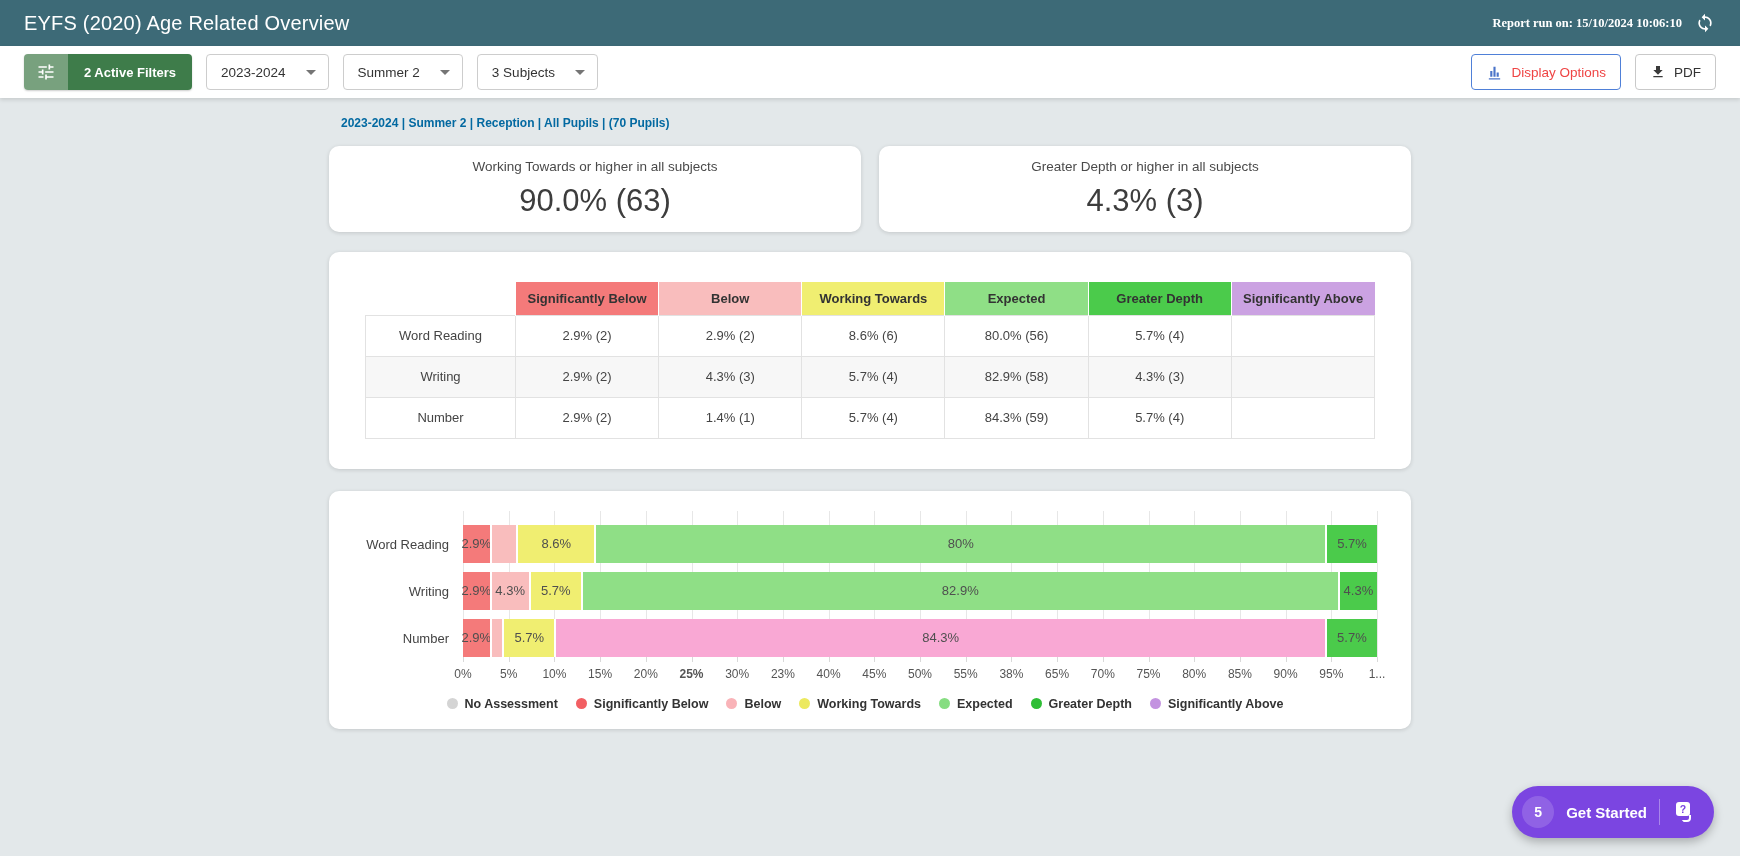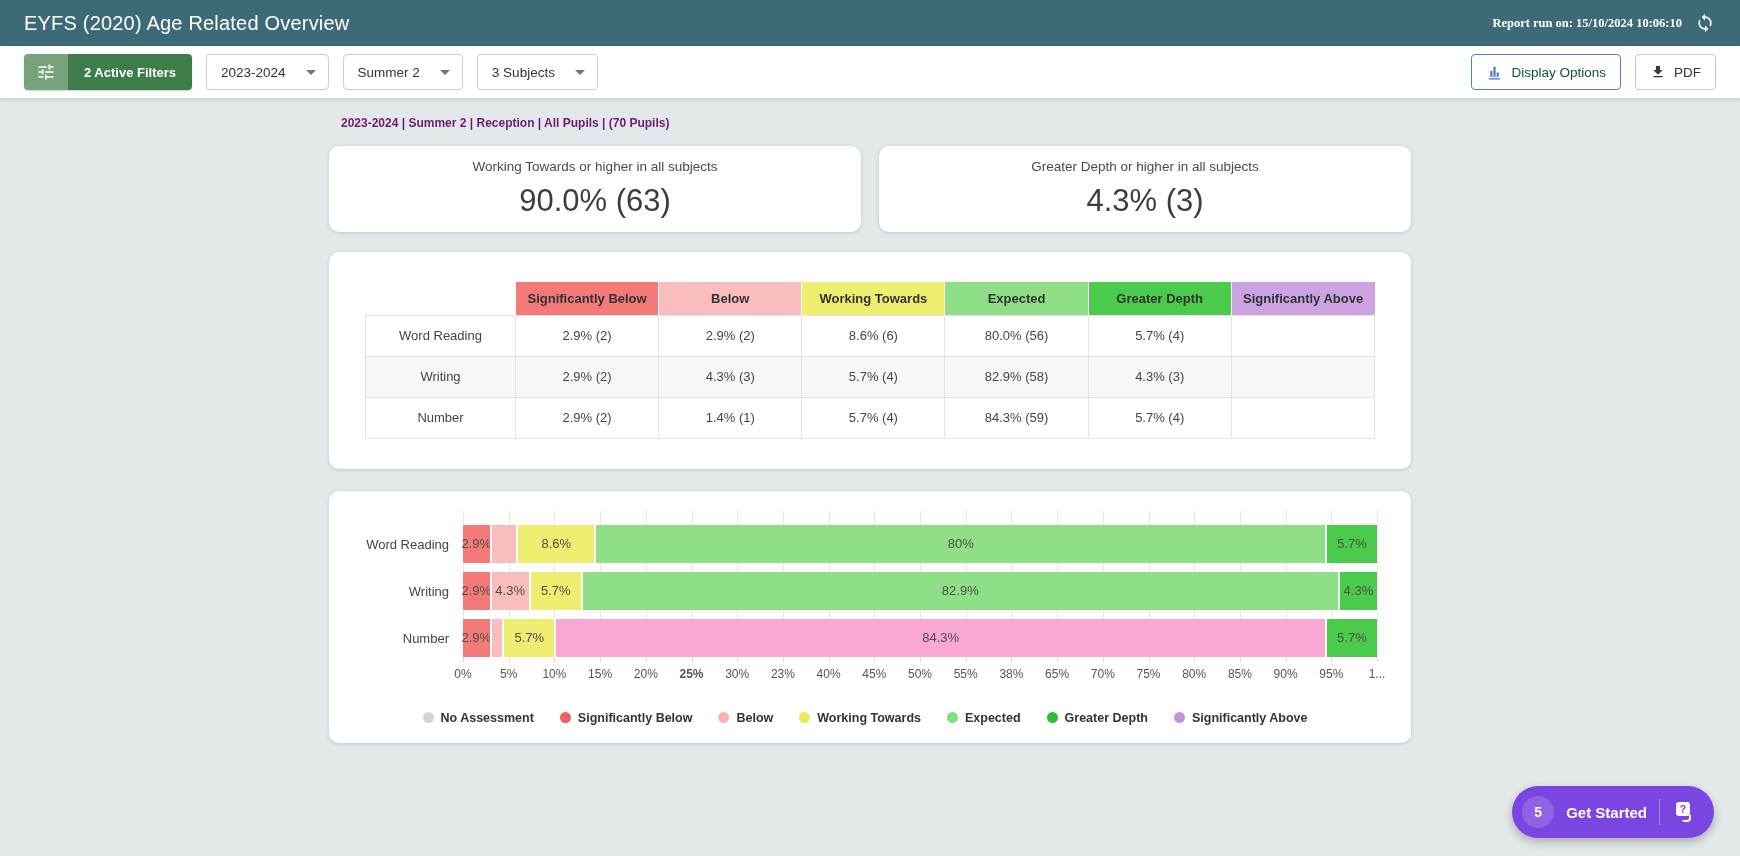--- a/index.html
+++ b/index.html
@@ -36,32 +36,32 @@
     height:36px; background:#fff; border:1px solid #cdcdcd; border-radius:4px;
     display:flex; align-items:center; gap:20px; padding:0 12px 0 14px;
     font-size:13.5px; color:#333; cursor:pointer;
   }
   .caret { width:0; height:0; border-left:5px solid transparent; border-right:5px solid transparent;
     border-top:5px solid #757575; }
   .toolbar-spacer { flex:1; }
   .display-options-btn {
     height:36px; border:1px solid #4f80d8; border-radius:4px; background:#fff;
     display:flex; align-items:center; gap:8px; padding:0 14px;
-    font-size:13.5px; color:#14532d; cursor:pointer;
+    font-size:13.5px; color:#ef4444; cursor:pointer;
   }
   .pdf-btn {
     height:36px; border:1px solid #c9c9c9; border-radius:4px; background:#fff;
     display:flex; align-items:center; gap:8px; padding:0 14px;
     font-size:13.5px; color:#333; cursor:pointer;
   }
 
   
   .content { padding-top:18px; display:flex; flex-direction:column; align-items:center; }
   .content-col { width:1082px; }
-  .breadcrumb { font-size:12px; font-weight:bold; color:#701a75; margin:0 0 16px 12px; }
+  .breadcrumb { font-size:12px; font-weight:bold; color:#0369a1; margin:0 0 16px 12px; }
 
   .cards-row { display:flex; gap:18px; margin-bottom:20px; }
   .summary-card {
     flex:1; background:#fff; border-radius:10px; box-shadow:0 1px 4px rgba(0,0,0,.14);
     height:86px; display:flex; flex-direction:column; align-items:center; justify-content:center; gap:9px;
   }
   .card-label { font-size:13.5px; color:#4a4a4a; }
   .card-value { font-size:31px; color:#3d3d3d; }
 
   .panel-card { background:#fff; border-radius:10px; box-shadow:0 1px 4px rgba(0,0,0,.14); }
@@ -83,21 +83,21 @@
   .chart-row-label { position:absolute; left:-110px; width:96px; text-align:right;
     font-size:13px; color:#444; top:50%; transform:translateY(-50%); }
   .bar-track { flex:1; display:flex; height:38px; position:relative; z-index:1; }
   .segment { height:100%; display:flex; align-items:center; justify-content:center;
     font-size:13px; color:#4f4f4f; white-space:nowrap; overflow:visible; }
   .segment + .segment { border-left:2px solid #fff; }
   .axis { margin-left:110px; position:relative; height:22px; margin-top:4px; }
   .axis-tick-mark { position:absolute; top:-4px; width:1px; height:5px; background:#d9d9d9; }
   .axis-label { position:absolute; top:6px; transform:translateX(-50%);
     font-size:12px; color:#555; white-space:nowrap; }
-  .legend { display:flex; justify-content:center; gap:26px; margin-top:28px; flex-wrap:nowrap; }
+  .legend { display:flex; justify-content:center; gap:18px; margin-top:14px; flex-wrap:nowrap; }
   .legend-item { display:flex; align-items:center; gap:7px; cursor:pointer; }
   .legend-dot { width:11px; height:11px; border-radius:50%; }
   .legend-label { font-size:12.5px; font-weight:bold; color:#333; }
 
   
   .get-started {
     position:fixed; right:26px; bottom:18px; height:52px; border-radius:26px;
     background:#7b45e1; color:#fff; display:flex; align-items:center;
     padding:0 16px 0 10px; gap:12px; cursor:pointer;
     box-shadow:0 4px 10px rgba(0,0,0,.25);

